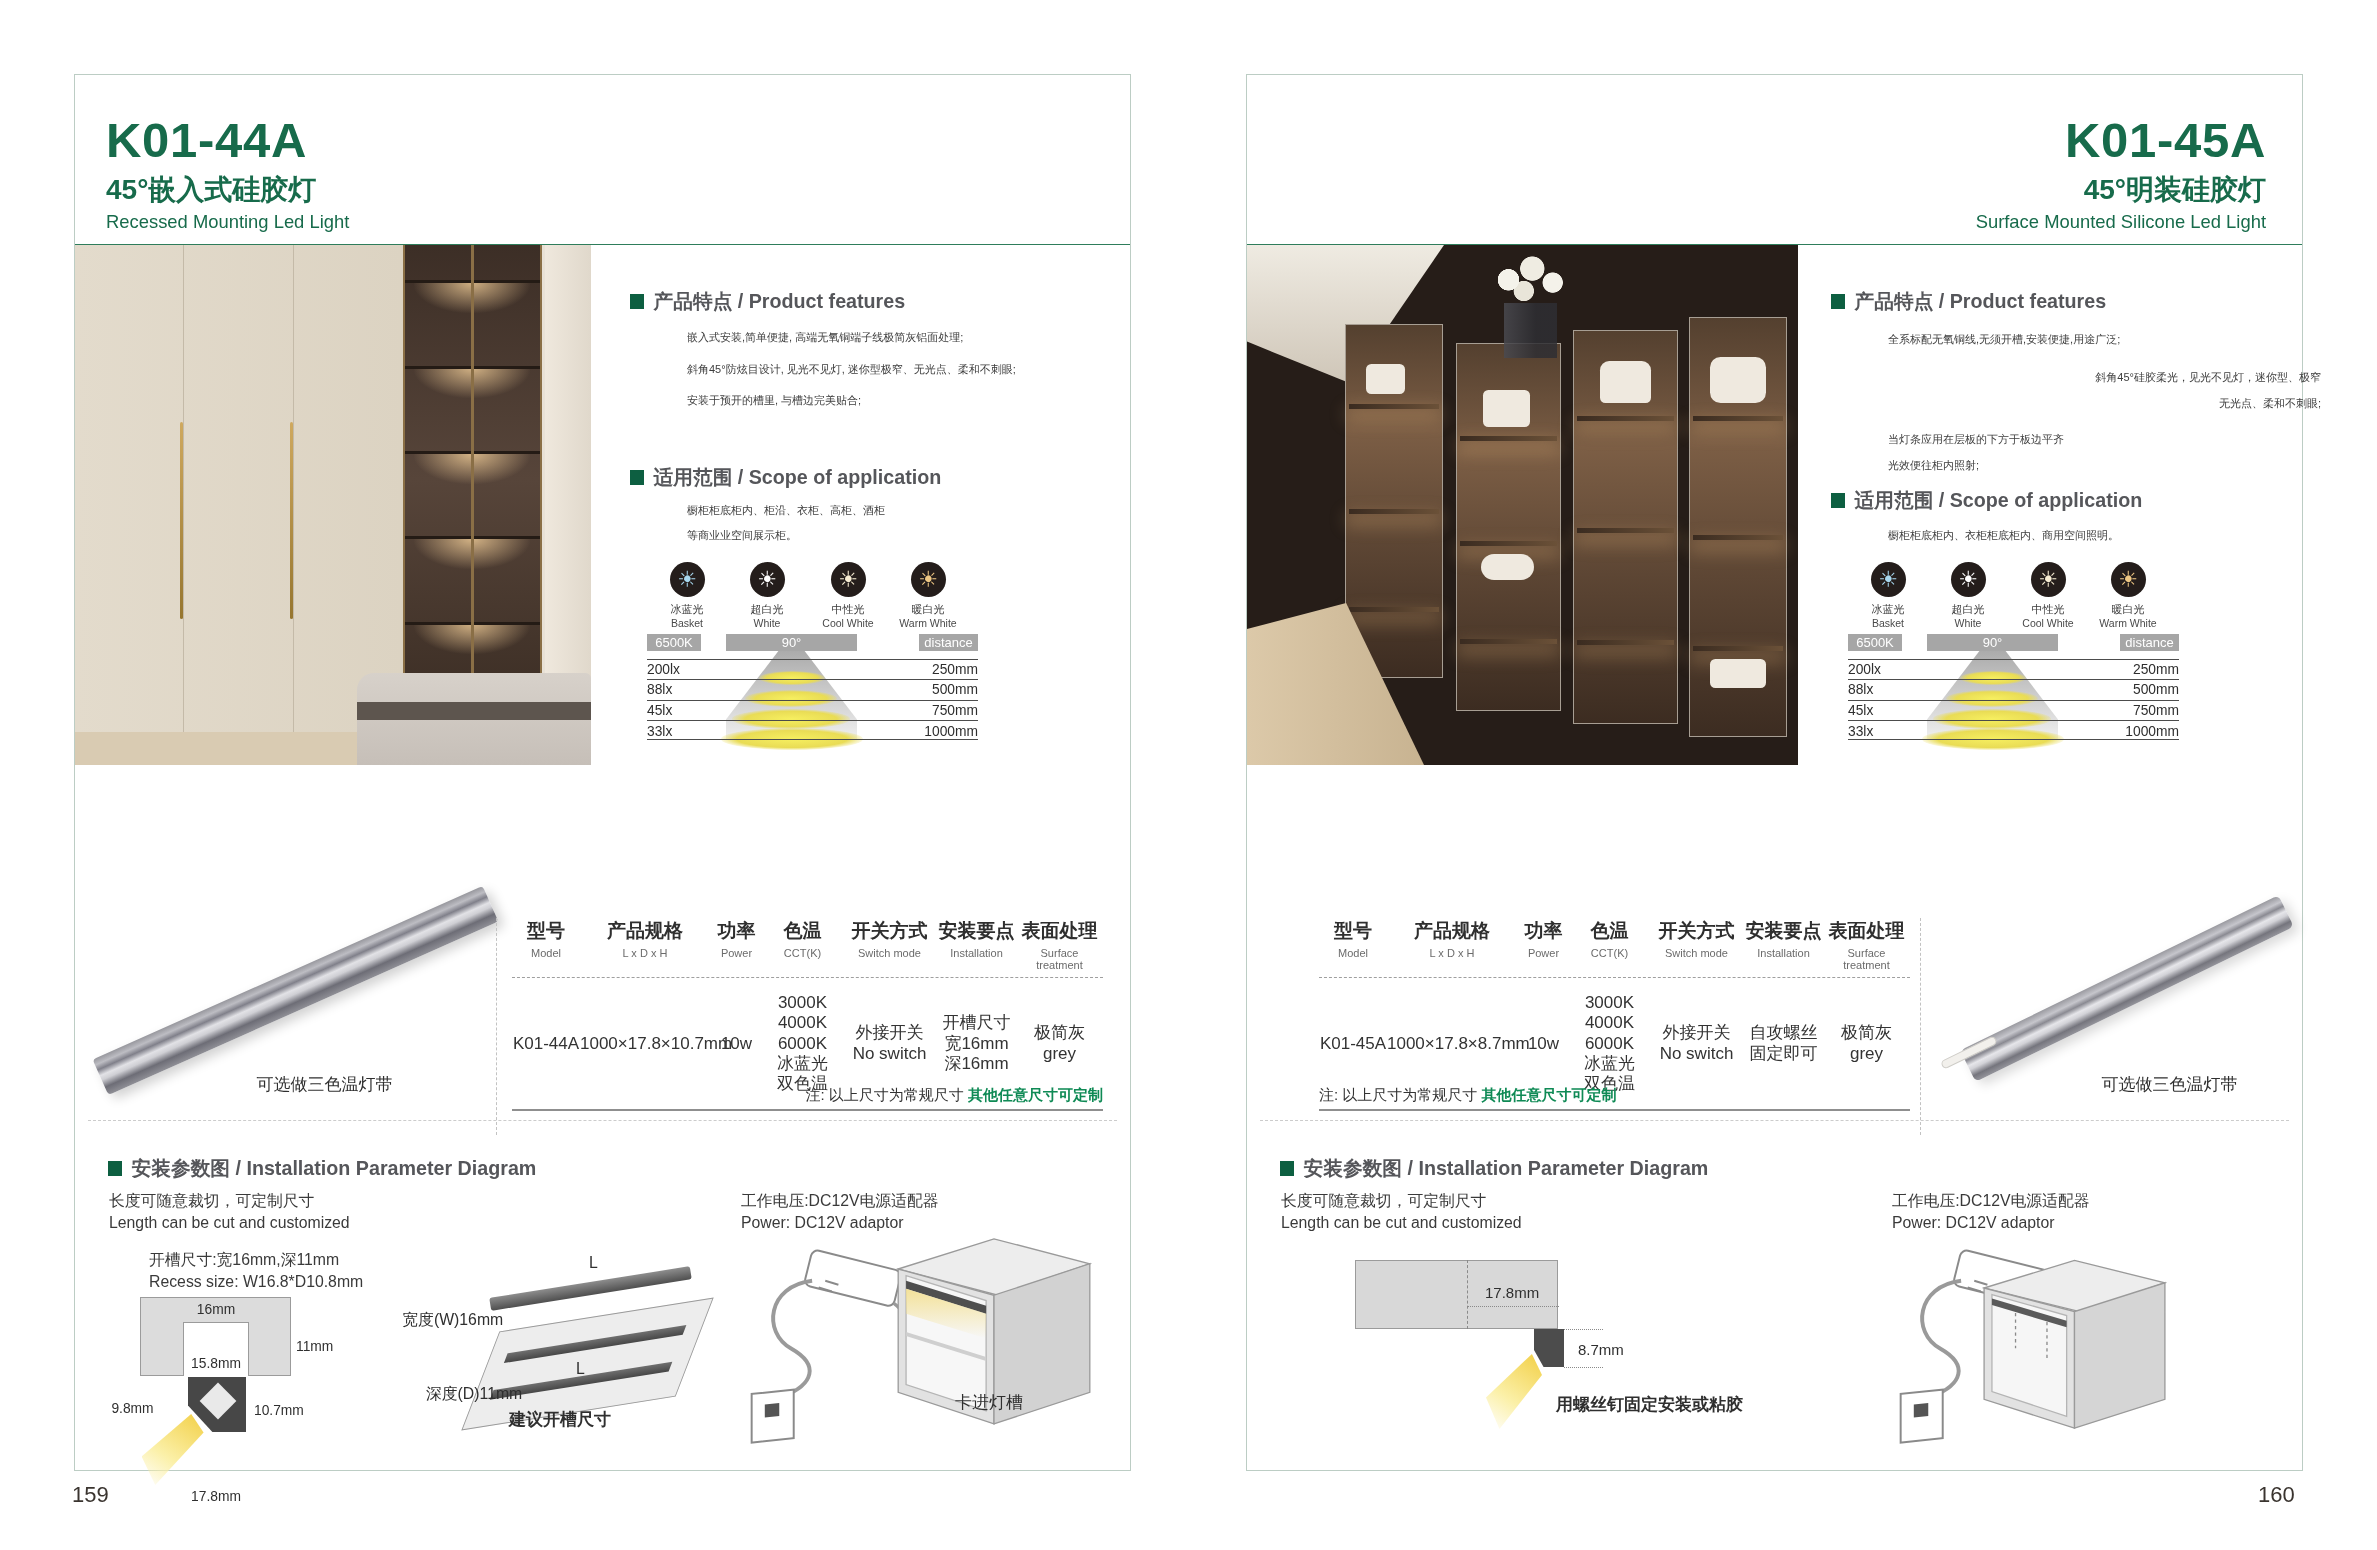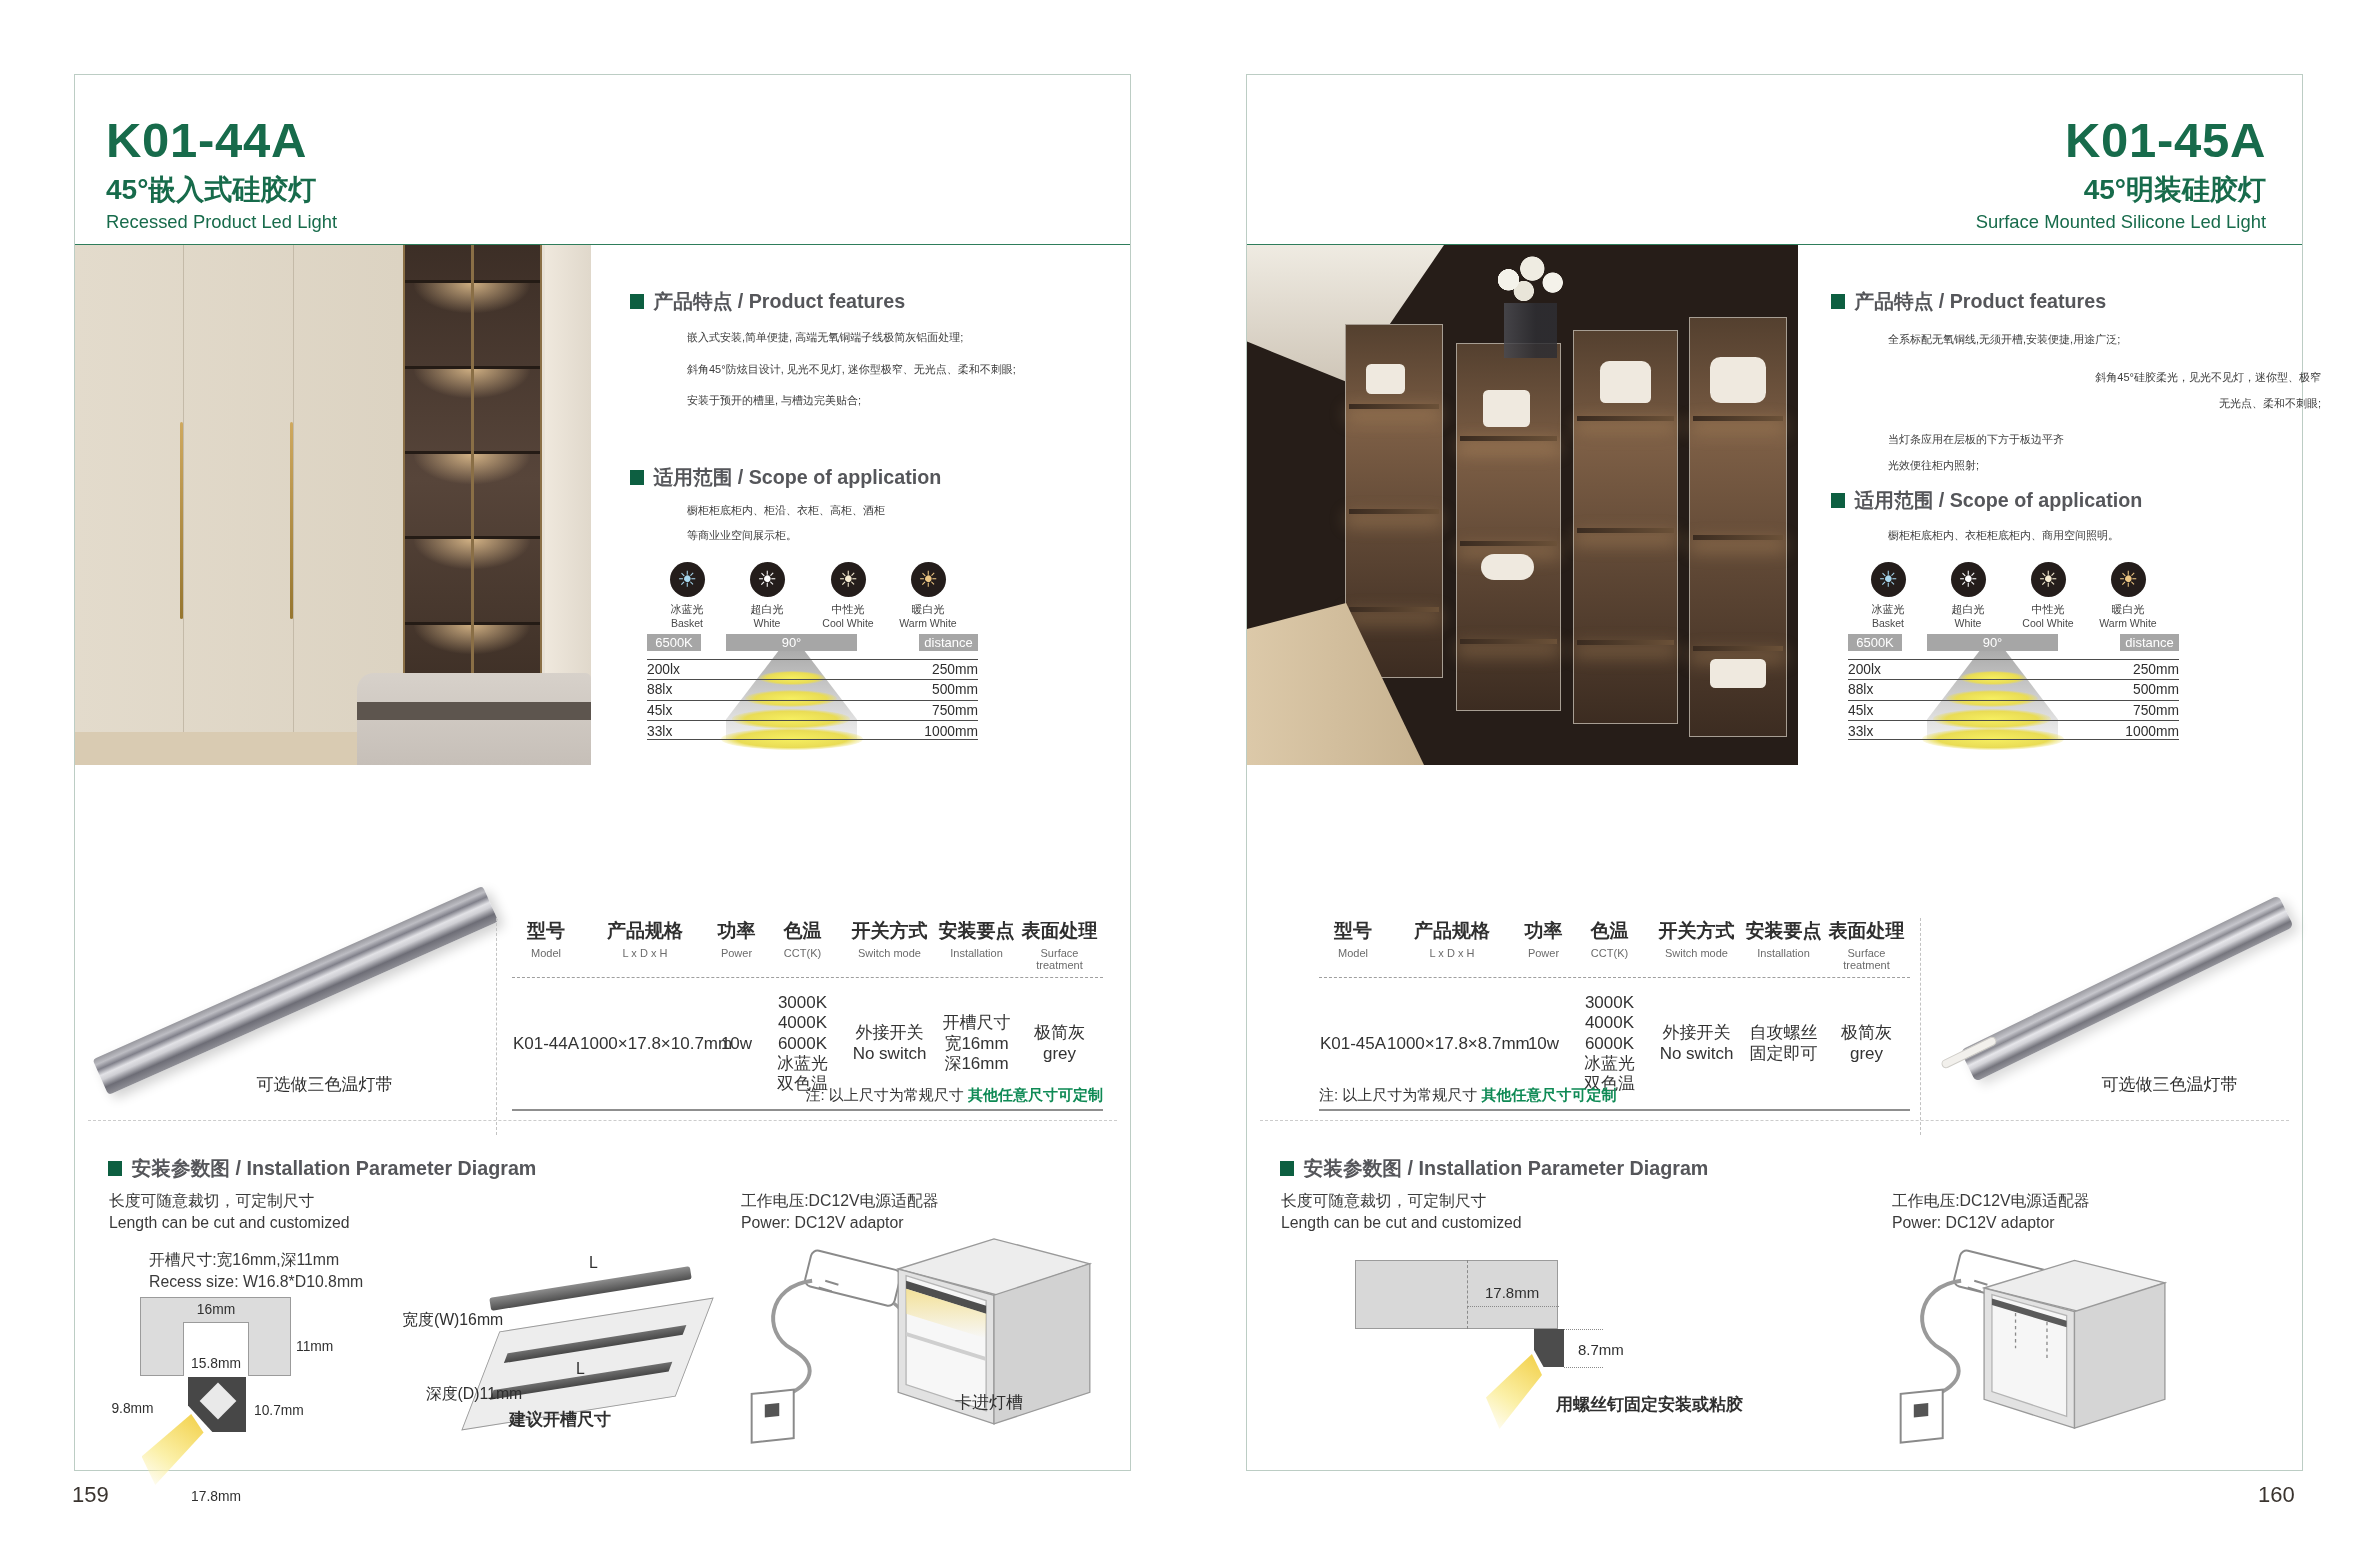--- a/index.html
+++ b/index.html
@@ -100,21 +100,21 @@
   svg{display:block;}
   .pagenum{position:absolute;font-size:22px;color:#3a342f;}
 </style>
 </head>
 <body>
 
 <div class="page" style="left:74px;">
   <div class="abs" style="left:31px;top:41px;">
     <div class="model">K01-44A</div>
     <div class="tcn" style="margin-top:10.5px;">45°嵌入式硅胶灯</div>
-    <div class="ten" style="margin-top:9.2px;">Recessed Product Led Light</div>
+    <div class="ten" style="margin-top:9.2px;">Recessed Mounting Led Light</div>
   </div>
   <div class="hd-rule"></div>
 
   <div class="photo" style="width:516px;">
     <div class="abs" style="left:0;top:0;width:328px;height:100%;background:linear-gradient(90deg,#e3dbcc 0,#dcd3c2 100%);"></div>
     <div class="seam" style="left:108px;"></div>
     <div class="seam" style="left:218px;"></div>
     <div class="gh" style="left:105px;top:177px;"></div>
     <div class="gh" style="left:215px;top:177px;"></div>
     <div class="abs" style="left:328px;top:0;width:139px;height:100%;background:linear-gradient(180deg,#3c2e26,#57453a 45%,#35281f);border-left:2.6px solid #8a6f46;border-right:2.6px solid #8a6f46;">

